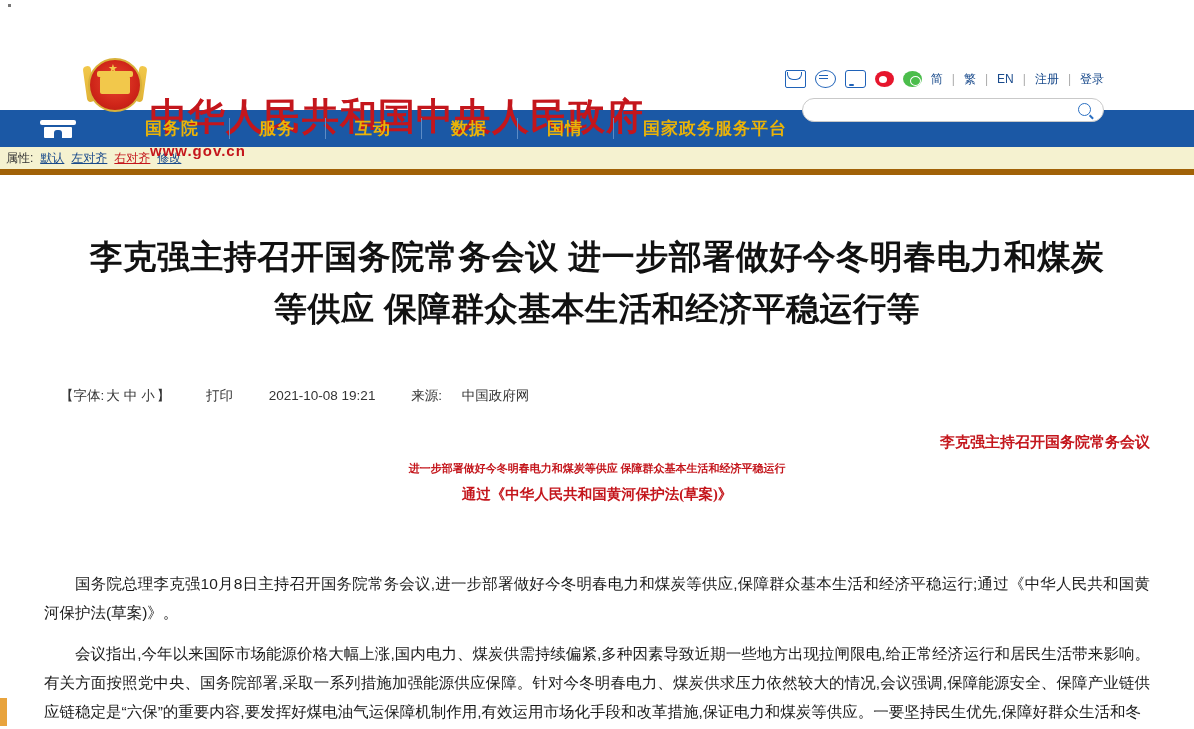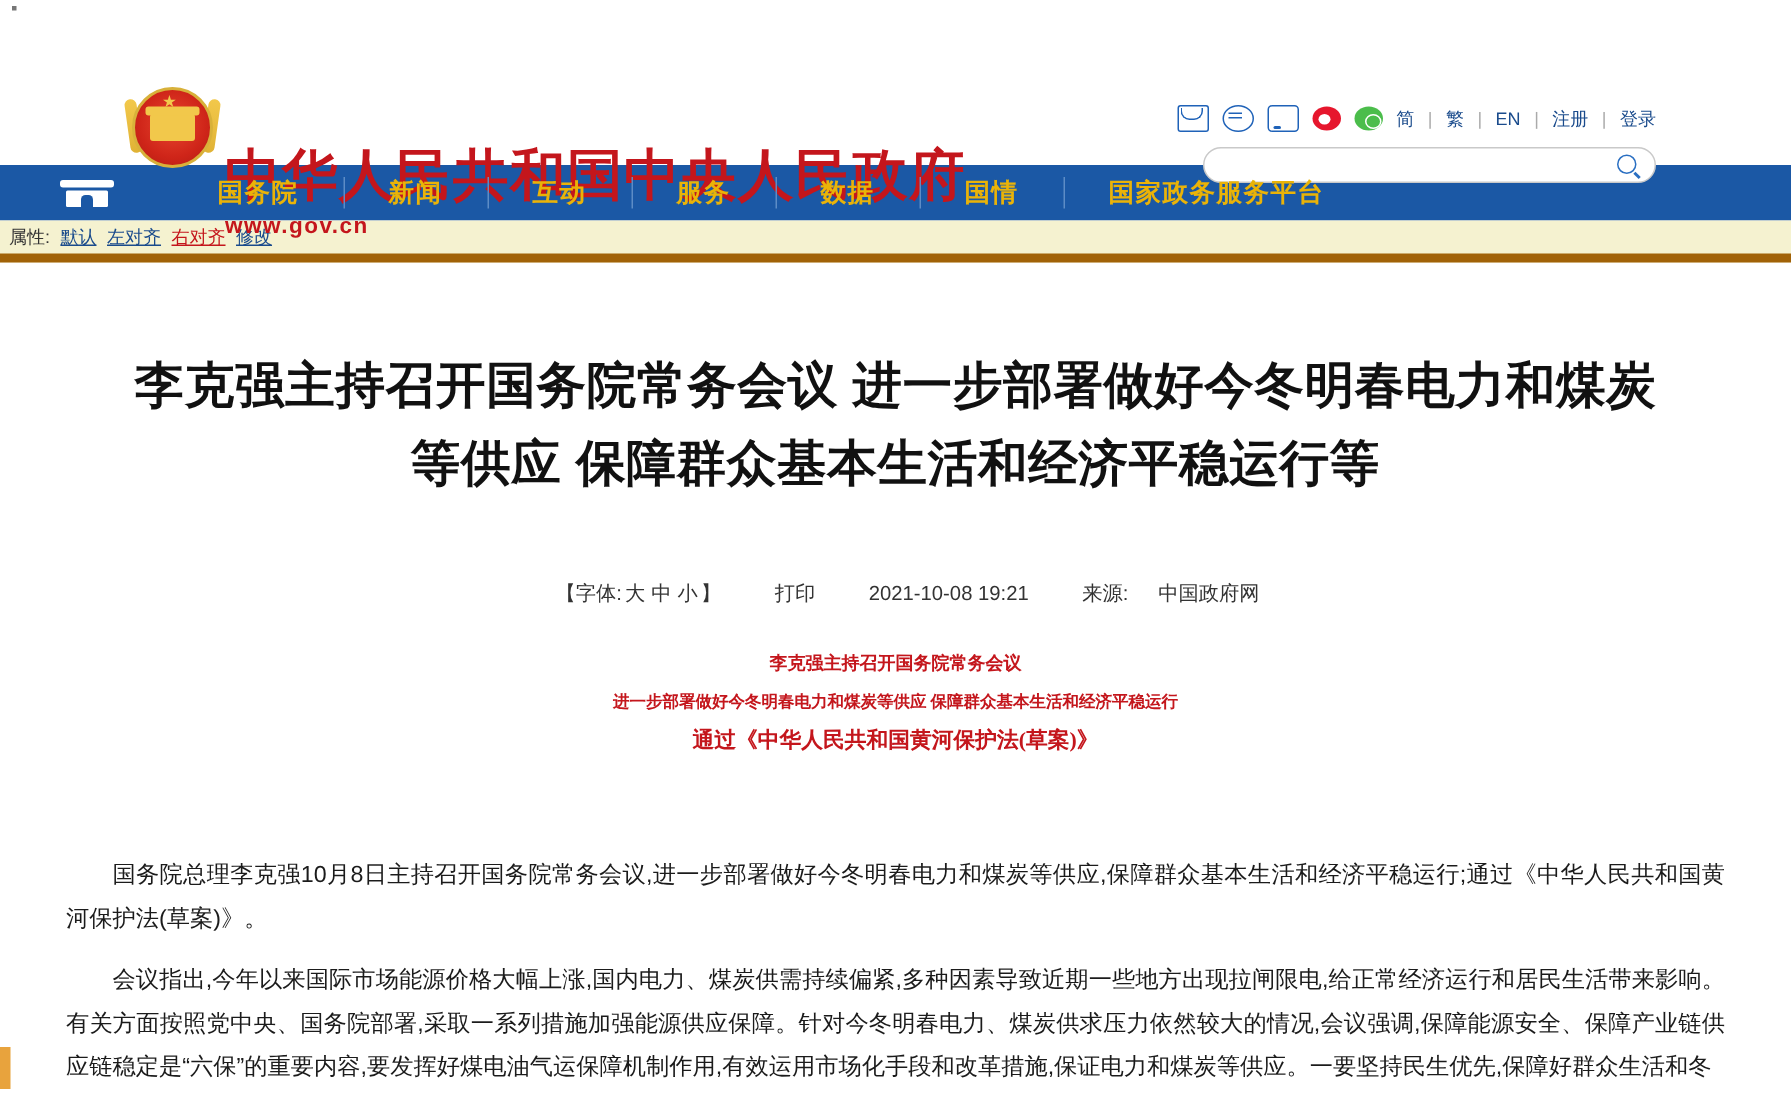--- a/index.html
+++ b/index.html
@@ -349,38 +349,37 @@
     width: 1030px;
     text-align: center;
     font-size: 33px;
     line-height: 52px;
     font-weight: bold;
     color: #111;
     letter-spacing: 0.5px;
   }
   .meta {
     margin-top: 52px;
-    text-align: center;
     font-size: 13.5px;
     color: #333;
   }
   .meta .group { margin: 0 16px; }
   .meta .fontsizes a {
     color: #333;
     text-decoration: none;
     margin: 0 2px;
   }
   .subtitles {
     margin-top: 24px;
     text-align: center;
     color: #c4161c;
     font-weight: bold;
     font-family: "Liberation Serif", serif;
   }
-  .subtitles .s1 { font-size: 12px; line-height: 26px; }
+  .subtitles .s1 { font-size: 15px; line-height: 26px; text-align: right; }
   .subtitles .s2 { font-size: 11px; line-height: 26px; }
   .subtitles .s3 { font-size: 14.5px; line-height: 26px; }
 
   .body-text {
     margin: 62px auto 0;
     width: 1106px;
     font-size: 15.5px;
     line-height: 29px;
     color: #1b1b1b;
     text-align: justify;
@@ -444,23 +443,22 @@
   </div>
 
   <div class="nav">
     <div class="nav-home">
       <span class="home-icon">
         <span class="roof"></span>
         <span class="body"></span>
       </span>
     </div>
     <div class="nav-item">国务院</div>
-    <div class="nav-item">新闻</div>
+    <div class="nav-item">服务</div>
     <div class="nav-item">互动</div>
-    <div class="nav-item">服务</div>
     <div class="nav-item">数据</div>
     <div class="nav-item">国情</div>
     <div class="nav-last">国家政务服务平台</div>
   </div>
 
   <div class="attrbar">
     <span>属性:</span>
     <a href="#">默认</a>
     <a href="#">左对齐</a>
     <a href="#" class="red">右对齐</a>

